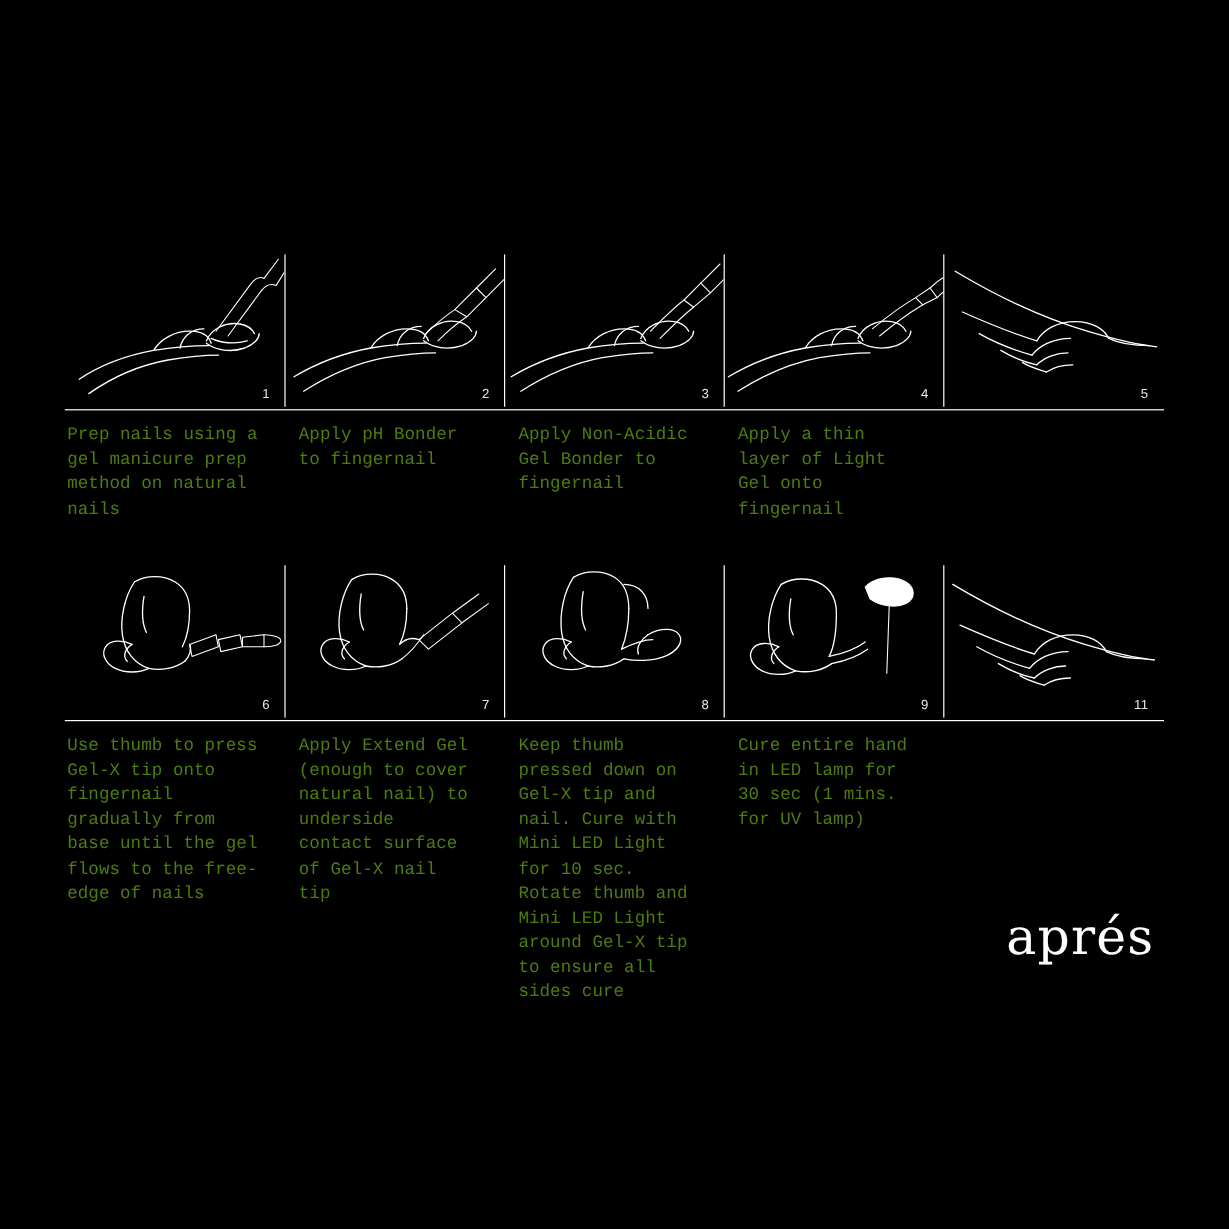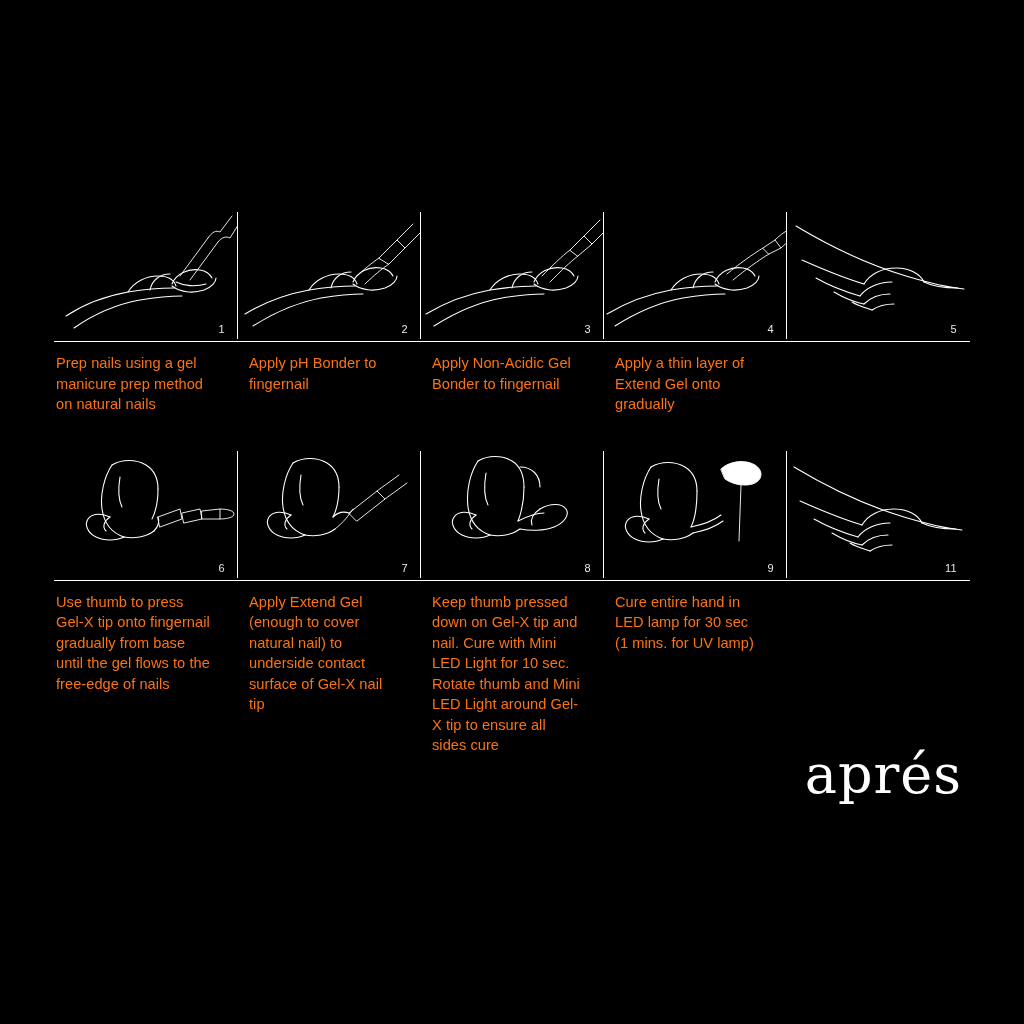--- a/index.html
+++ b/index.html
@@ -79,33 +79,33 @@
     display: flex;
     width: 100%;
     margin-top: 11px;
   }
   .cap {
     width: 183px;
     box-sizing: border-box;
     padding-right: 22px;
     font-size: 14.6px;
     line-height: 20.5px;
-    color: #f97316;
-    font-family: Liberation Sans, sans-serif;
+    color: #4d7c0f;
+    font-family: Liberation Mono, monospace;
     letter-spacing: 0.05px;
   }
   .cap:nth-child(1) { padding-left: 2px; }
   .cap:not(:nth-child(1)) { padding-left: 12px; }
 
   .brand {
     position: absolute;
     right: 62px;
     bottom: 222px;
     font-family: "DejaVu Serif", serif;
-    font-size: 54px;
+    font-size: 42px;
     letter-spacing: 1px;
     color: #ffffff;
     line-height: 1;
   }
 
   svg { display: block; }
   .ln {
     fill: none;
     stroke: #ffffff;
     stroke-width: 1.1;
@@ -231,21 +231,21 @@
         </div>
 
       </div>
 
       <div class="rule"></div>
 
       <div class="captions">
         <div class="cap">Prep nails using a gel manicure prep method on natural nails</div>
         <div class="cap">Apply pH Bonder to fingernail</div>
         <div class="cap">Apply Non-Acidic Gel Bonder to fingernail</div>
-        <div class="cap">Apply a thin layer of Extend Gel onto gradually</div>
+        <div class="cap">Apply a thin layer of Light Gel onto fingernail</div>
       </div>
     </div>
 
     <div class="row">
       <div class="figures">
 
         <div class="fig">
 
           <div class="art">
             <svg viewBox="0 0 183 135" width="183" height="135">

